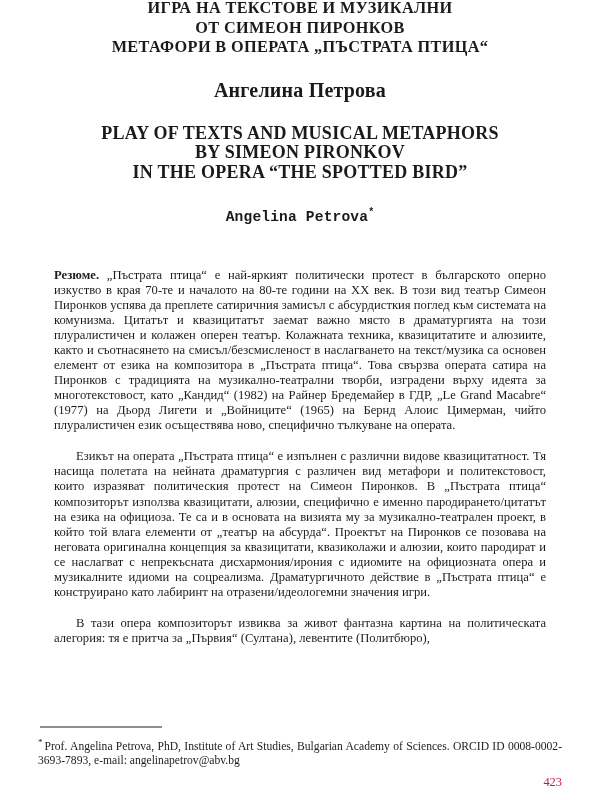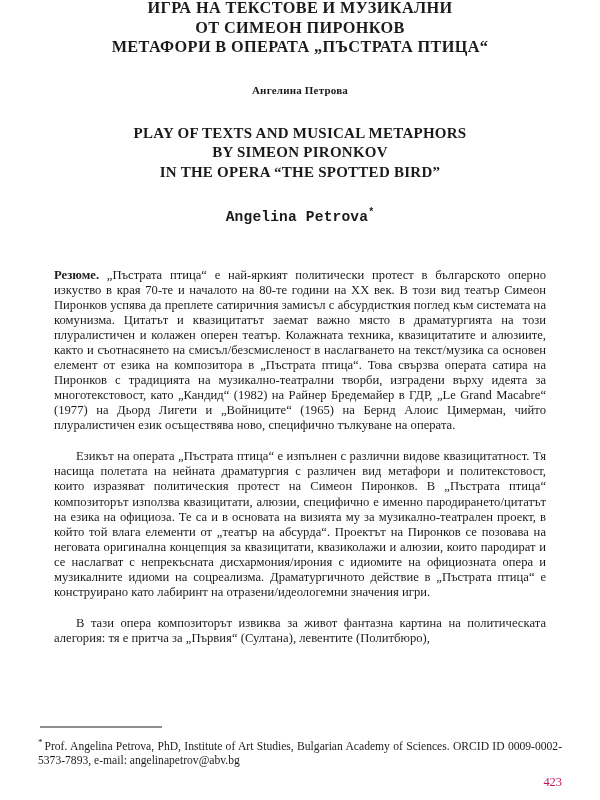--- a/index.html
+++ b/index.html
@@ -34,31 +34,31 @@
     color: #1b1b1b;
     margin: 0;
     padding-top: 0px;
   }
   .title-bg .tline { display: block; white-space: nowrap; }
   .title-bg .tline.l1 { margin-top: -2px; }
 
   .author-bg {
     text-align: center;
     font-weight: bold;
-    font-size: 11px;
+    font-size: 20px;
     line-height: 17px;
     margin: 0;
     padding-top: 25px;
     letter-spacing: 0.2px;
   }
 
   .title-en {
     text-align: center;
     font-weight: bold;
-    font-size: 15px;
+    font-size: 18px;
     line-height: 19.5px;
     letter-spacing: 0.25px;
     margin: 0;
     padding-top: 25px;
   }
   .title-en .tline { display: block; white-space: nowrap; }
 
   .author-en {
     text-align: center;
     font-weight: bold;
@@ -151,17 +151,17 @@
   </div>
 
   <div class="abstract">
     <p class="first"><span class="lead">Резюме.</span><span> „Пъстрата птица“ е най-яркият политически протест в българското оперно изкуство в края 70-те и началото на 80-те години на ХХ век. В този вид театър Симеон Пиронков успява да преплете сатиричния замисъл с абсурдисткия поглед към системата на комунизма. Цитатът и квазицитатът заемат важно място в драматургията на този плуралистичен и колажен оперен театър. Колажната техника, квазицитатите и алюзиите, както и съотнасянето на смисъл/безсмисленост в наслагването на текст/музика са основен елемент от езика на композитора в „Пъстрата птица“. Това свързва операта сатира на Пиронков с традицията на музикално-театрални творби, изградени върху идеята за многотекстовост, като „Кандид“ (1982) на Райнер Бредемайер в ГДР, „Le Grand Macabre“ (1977) на Дьорд Лигети и „Войниците“ (1965) на Бернд Алоис Цимерман, чийто плуралистичен език осъществява ново, специфично тълкуване на операта.</span></p>
     <p>Езикът на операта „Пъстрата птица“ е изпълнен с различни видове квазицитатност. Тя насища полетата на нейната драматургия с различен вид метафори и политекстовост, които изразяват политическия протест на Симеон Пиронков. В „Пъстрата птица“ композиторът използва квазицитати, алюзии, специфично е именно пародирането/цитатът на езика на официоза. Те са и в основата на визията му за музикално-театрален проект, в който той влага елементи от „театър на абсурда“. Проектът на Пиронков се позовава на неговата оригинална концепция за квазицитати, квазиколажи и алюзии, които пародират и се наслагват с непрекъсната дисхармония/ирония с идиомите на официозната опера и музикалните идиоми на соцреализма. Драматургичното действие в „Пъстрата птица“ е конструирано като лабиринт на отразени/идеологемни значения игри.</p>
     <p>В тази опера композиторът извиква за живот фантазна картина на политическата алегория: тя е притча за „Първия“ (Султана), левентите (Политбюро),</p>
   </div>
 
   <div class="footnote-area">
     <div class="fn-rule"></div>
-    <p class="footnote"><span class="fn-star">*</span><span>Prof. Angelina Petrova, PhD, Institute of Art Studies, Bulgarian Academy of Sciences. ORCID ID 0009-0002-5373-7893, e-mail: angelinapetrov@abv.bg</span></p>
+    <p class="footnote"><span class="fn-star">*</span><span>Prof. Angelina Petrova, PhD, Institute of Art Studies, Bulgarian Academy of Sciences. ORCID ID 0008-0002-3693-7893, e-mail: angelinapetrov@abv.bg</span></p>
     <div class="page-number">423</div>
   </div>
 
 </div>
 
 </body></html>

